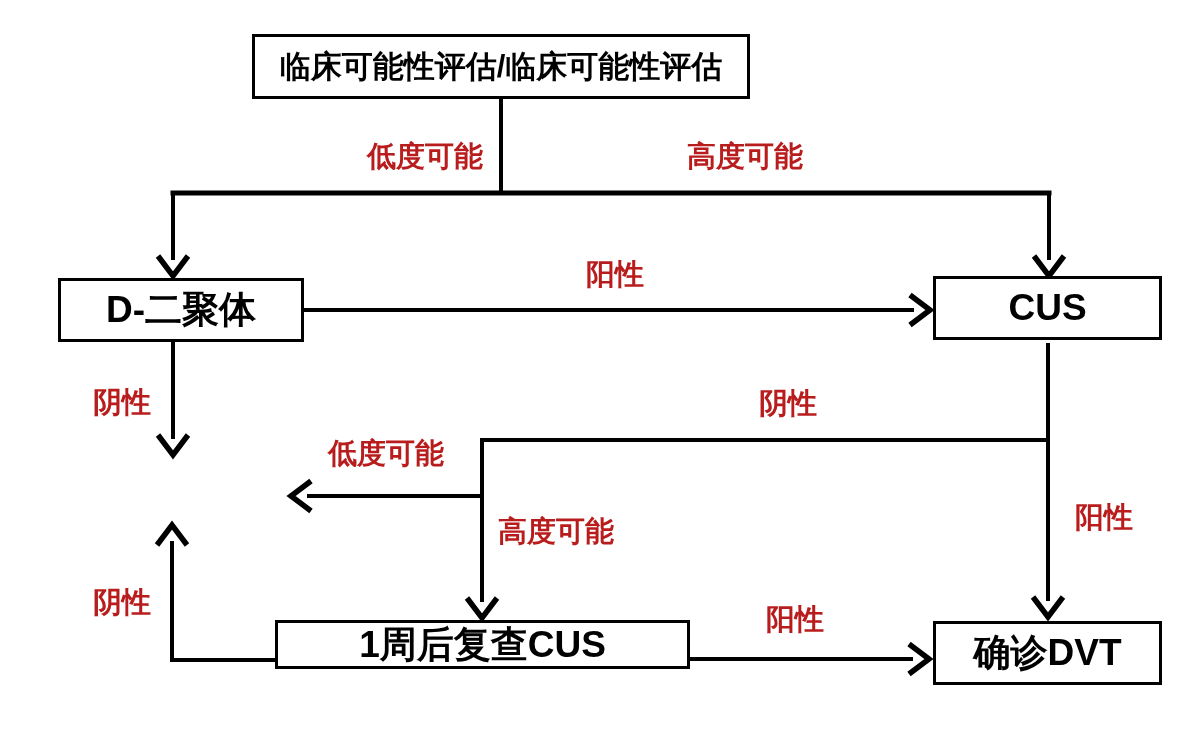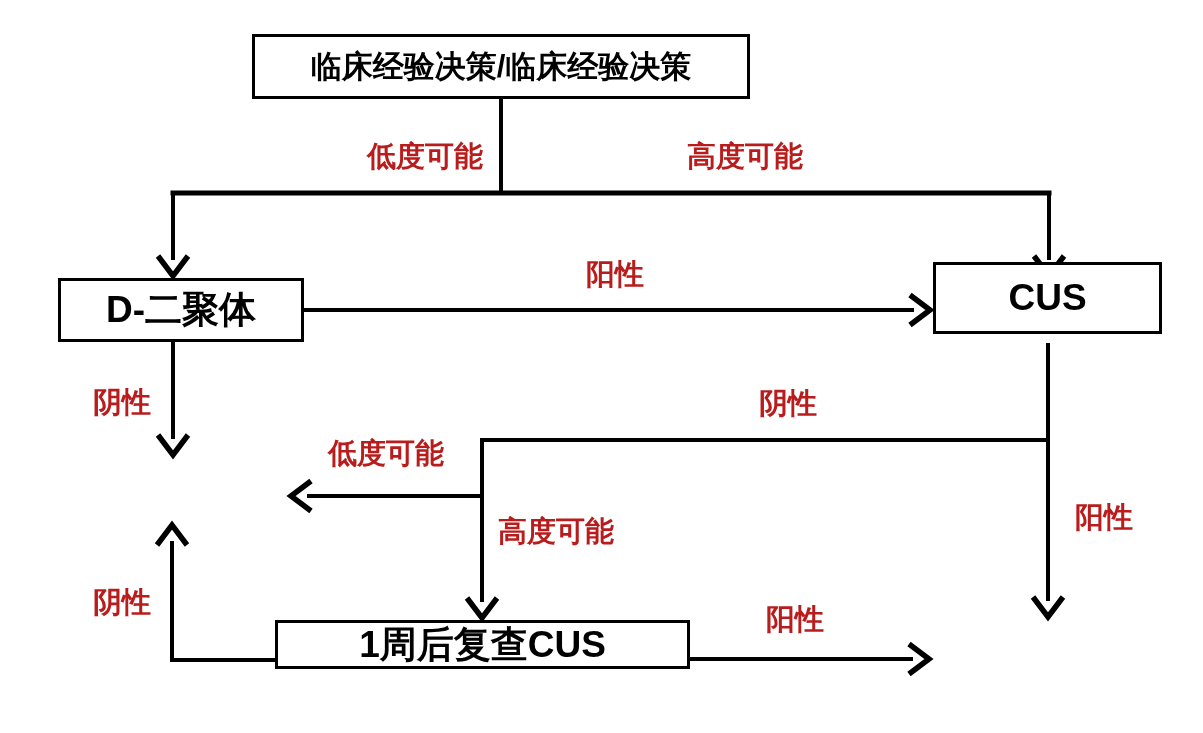--- a/index.html
+++ b/index.html
@@ -118,29 +118,30 @@
       <path d="M277,660 L172,660 L172,541"></path>
       <polyline class="head" points="157,545 172,525 187,545"></polyline>
     </g>
 
     <g>
       <path d="M690,659 L913,659"></path>
       <polyline class="head" points="909,644 929,659 909,674"></polyline>
     </g>
   </svg>
 
-  <div class="node top" style="left:252px; top:34px; width:498px; height:65px;">临床经验决策/临床经验决策</div>
+  <div class="node top" style="left:252px; top:34px; width:498px; height:65px;">临床可能性评估/临床可能性评估</div>
 
   <div class="node big" style="left:58px; top:278px; width:246px; height:64px;">D-二聚体</div>
 
-  <div class="node big" style="left:933px; top:262px; width:229px; height:72px;">CUS</div>
+  <div class="node big" style="left:933px; top:276px; width:229px; height:64px;">CUS</div>
 
 
   <div class="node big" style="left:275px; top:620px; width:415px; height:49px;">1周后复查CUS</div>
 
+  <div class="node big" style="left:933px; top:621px; width:229px; height:64px;">确诊DVT</div>
 
   <div class="elabel" style="left:425px; top:156px;">低度可能</div>
 
   <div class="elabel" style="left:745px; top:156px;">高度可能</div>
 
   <div class="elabel" style="left:615px; top:274px;">阳性</div>
 
   <div class="elabel" style="left:122px; top:402px;">阴性</div>
 
   <div class="elabel" style="left:788px; top:403px;">阴性</div>

